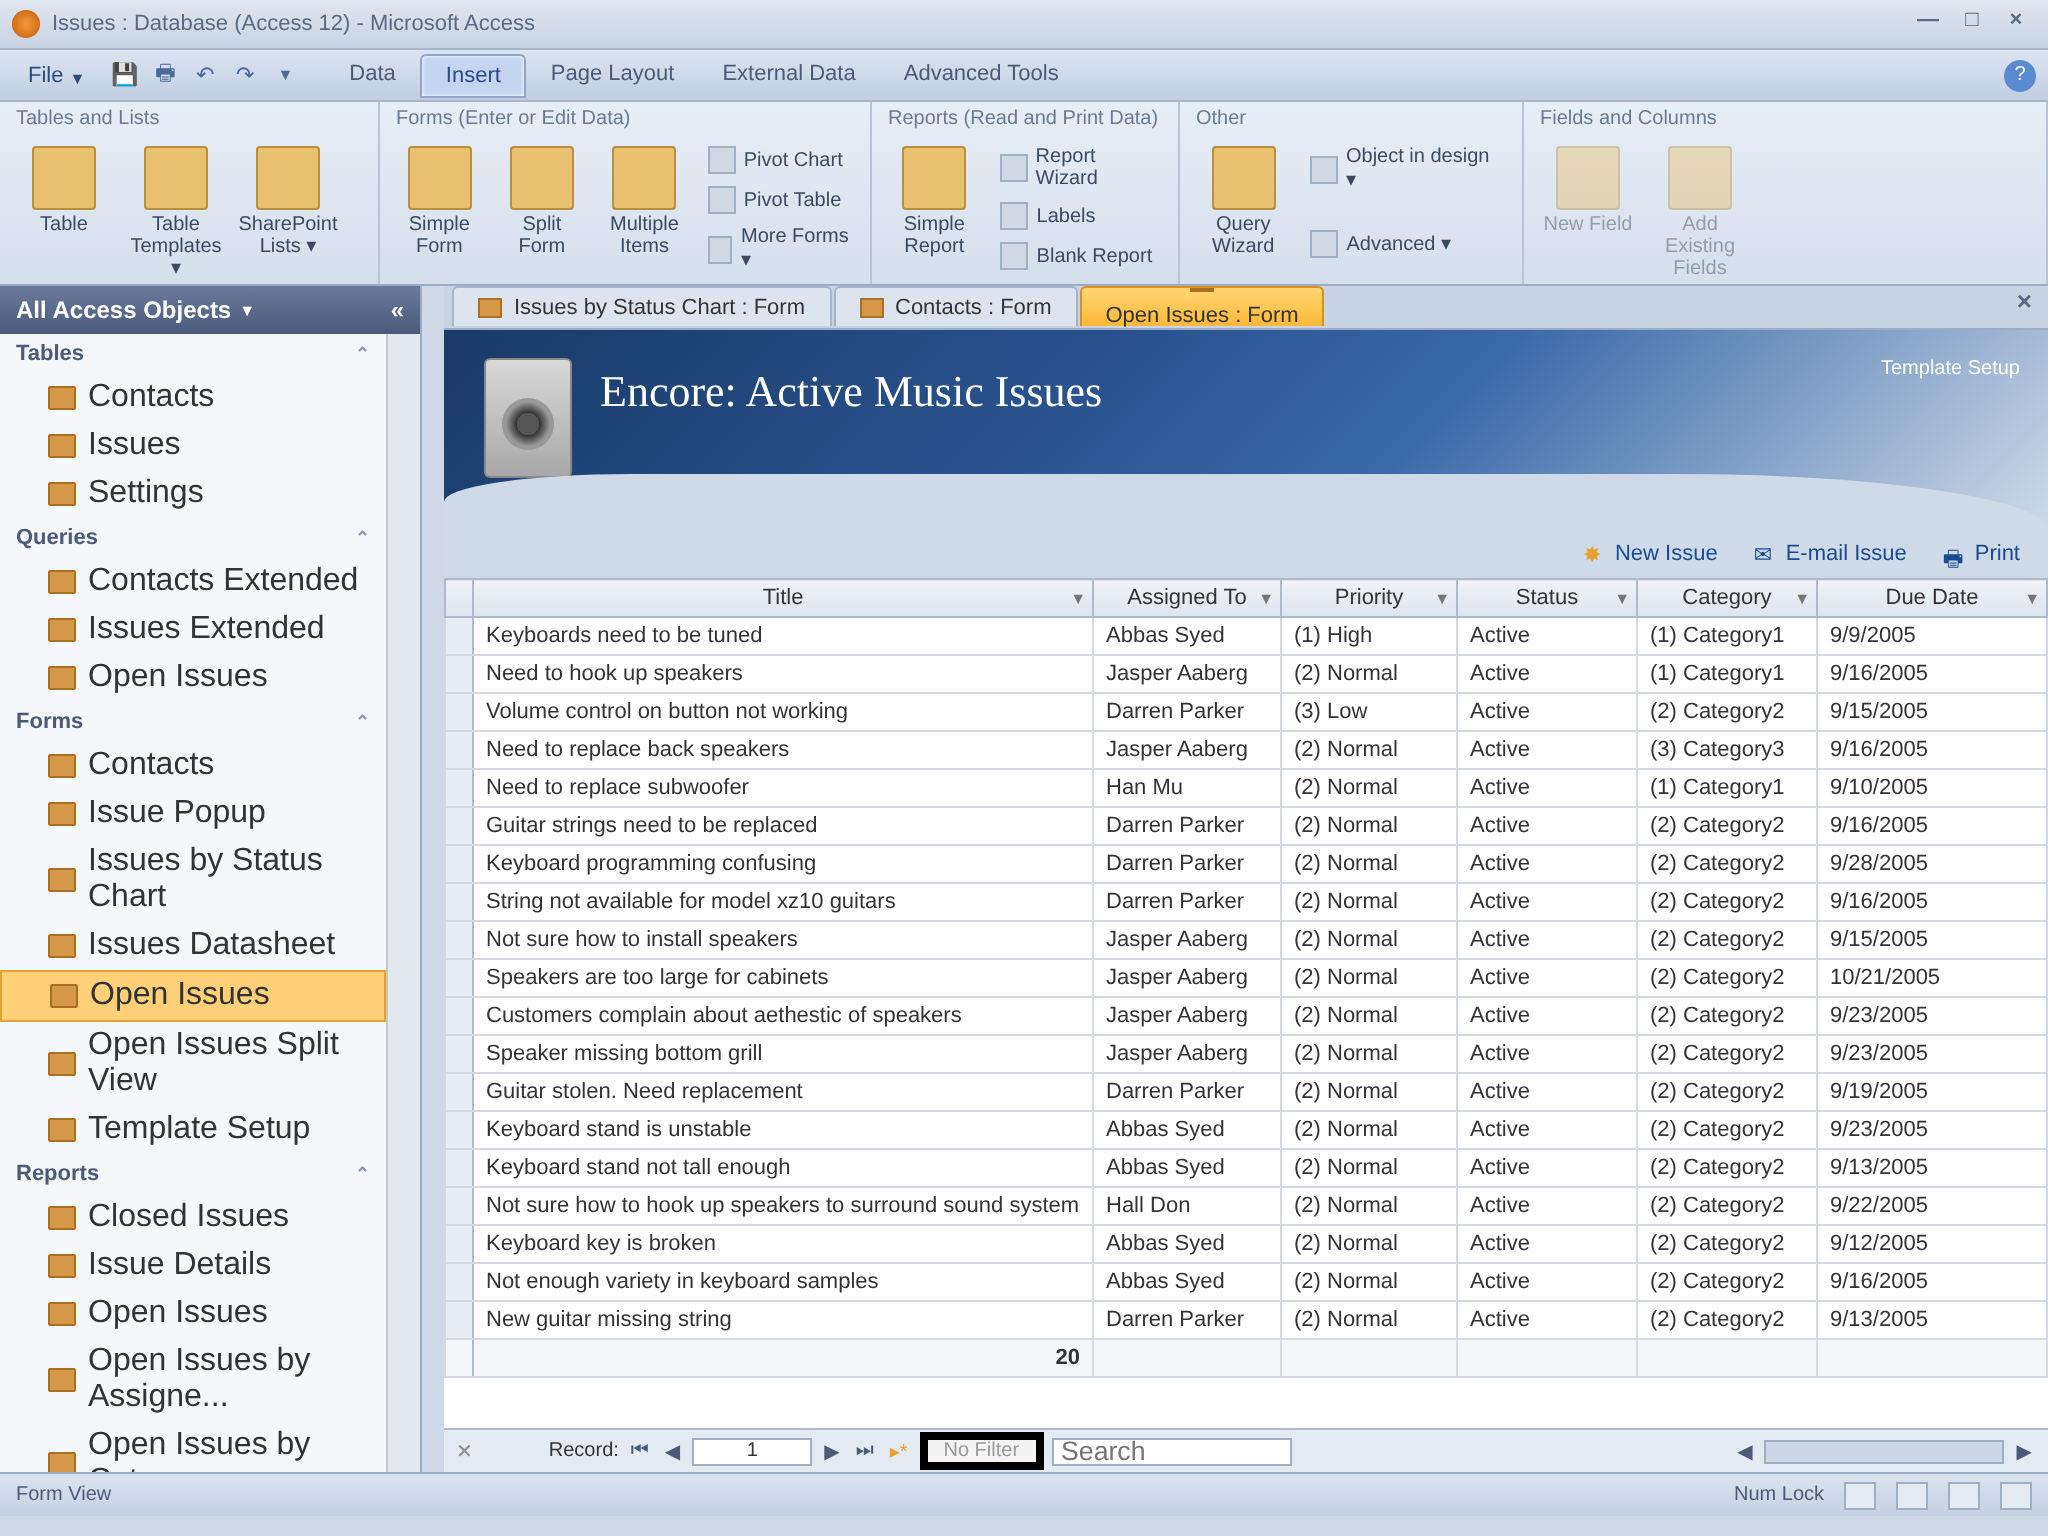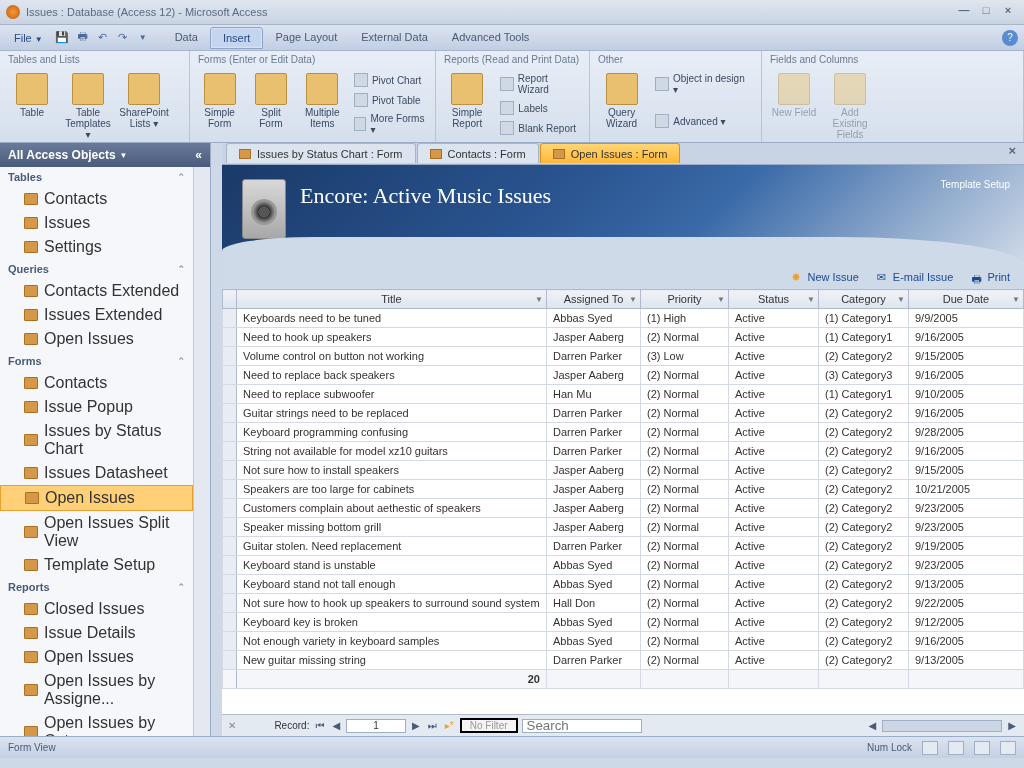--- a/index.html
+++ b/index.html
@@ -45,21 +45,21 @@
 .navsection .exp { margin-left:auto; font-size:9px; color:#8a98b0;}
 .navitem { padding:3px 8px 3px 24px; cursor:pointer; display:flex; align-items:center; gap:6px; font-size:16px; color:#333;}
 .navitem.sel { background:#ffd078; border:1px solid #e8a030;}
 .navitem .ni { width:14px; height:12px; background:#d49848; border:1px solid #a87020; border-radius:1px; flex-shrink:0;}
 
 
 .content { flex:1; display:flex; flex-direction:column; background:#fff;}
 .doctabs { height:22px; background:#c8d3e4; display:flex; border-bottom:1px solid #9aacc6; padding-left:4px;}
 .doctab { height:20px; padding:0 12px; background:#dce4f0; border:1px solid #a8b4c8; border-bottom:none; margin-right:1px; display:flex; align-items:center; gap:6px; font-size:11px; cursor:pointer; border-radius:3px 3px 0 0;}
 .doctab .ti { width:12px; height:10px; background:#d49848; border:1px solid #a87020;}
-.doctab.active { background:linear-gradient(#ffd674,#ffb838); border-color:#d89020;}
+.doctab.active { background:linear-gradient(#ffd674,#ffb838); border-color:#d89020;flex-direction:column;}
 .doctabs .xbtn { margin-left:auto; padding:0 8px; cursor:pointer; font-size:13px; font-weight:bold; color:#5a6a82;}
 
 
 .formhead { height: 100px; background: linear-gradient(135deg, #1a3a68 0%, #2a5490 40%, #3a6aa8 60%, #cfdae8 100%); position:relative; overflow:hidden;}
 .formhead .wave { position:absolute; bottom:0; left:0; right:0; height:28px; background:#cfdae8; border-radius: 400px 800px 0 0 / 60px 120px 0 0;}
 .formhead .speaker { position:absolute; left:20px; top:14px; width:44px; height:60px; background:linear-gradient(#d8d8d8,#a8a8a8); border:1px solid #888; border-radius:3px;}
 .formhead .speaker::after { content:''; position:absolute; left:50%; top:55%; transform:translate(-50%,-50%); width:26px; height:26px; border-radius:50%; background:radial-gradient(#555 30%,#333 31%,#999 60%);}
 .formhead .ftitle { position:absolute; left:78px; top:18px; font-size:22px; color:#fff; font-family: Georgia, serif;}
 .formhead .tsetup { position:absolute; right:14px; top:14px; color:#fff; font-size:10px; cursor:pointer;}
 
@@ -74,21 +74,21 @@
 table.dt th { background:linear-gradient(#f0f3f8,#dde4ee); border:1px solid #b0bacc; padding:3px 6px; font-weight:normal; color:#333; position:relative; text-align:center;}
 table.dt th .dd { position:absolute; right:3px; top:5px; font-size:8px; color:#777;}
 table.dt td { border:1px solid #d4dae4; padding:3px 6px; background:#fff; white-space:nowrap; overflow:hidden;}
 table.dt td.rowhead { width:14px; background:#e8ecf3; border-right:1px solid #b0bacc;}
 table.dt tr.totalrow td { background:#f4f6fa; font-weight:bold; text-align:right;}
 
 
 .recnav { height:22px; background:#e4eaf2; border-top:1px solid #b0bacc; display:flex; align-items:center; gap:4px; padding:0 6px; font-size:10px;}
 .recnav .rn { cursor:pointer; color:#4a5a78; padding:0 2px;}
 .recnav .rnbox { width:60px; height:14px; border:1px solid #a0b0c4; background:#fff; text-align:center;}
-.recnav .nofilter { color:#999; padding:0 8px; border:2px solid #000000; background:#f4f4f4;}
+.recnav .nofilter { color:#999; padding:0 8px; border:4px solid #000000; background:#f4f4f4;}
 .recnav .search { width:120px; height:14px; border:1px solid #a0b0c4; background:#fff; padding:0 4px; color:#999;}
 
 
 .statusbar { height:22px; background:linear-gradient(#dbe3f0,#c4d0e2); border-top:1px solid #9aacc6; display:flex; align-items:center; padding:0 8px; font-size:10px; color:#4a5a78;}
 .statusbar .sright { margin-left:auto; display:flex; gap:10px; align-items:center;}
 .statusbar .sbtn { width:16px; height:14px; border:1px solid #a0b0c4; background:#e4eaf2; cursor:pointer;}
 
 .scrollv { width:17px; background:#e4e8f0; border-left:1px solid #c0c8d4;}
 </style>
 </head>

